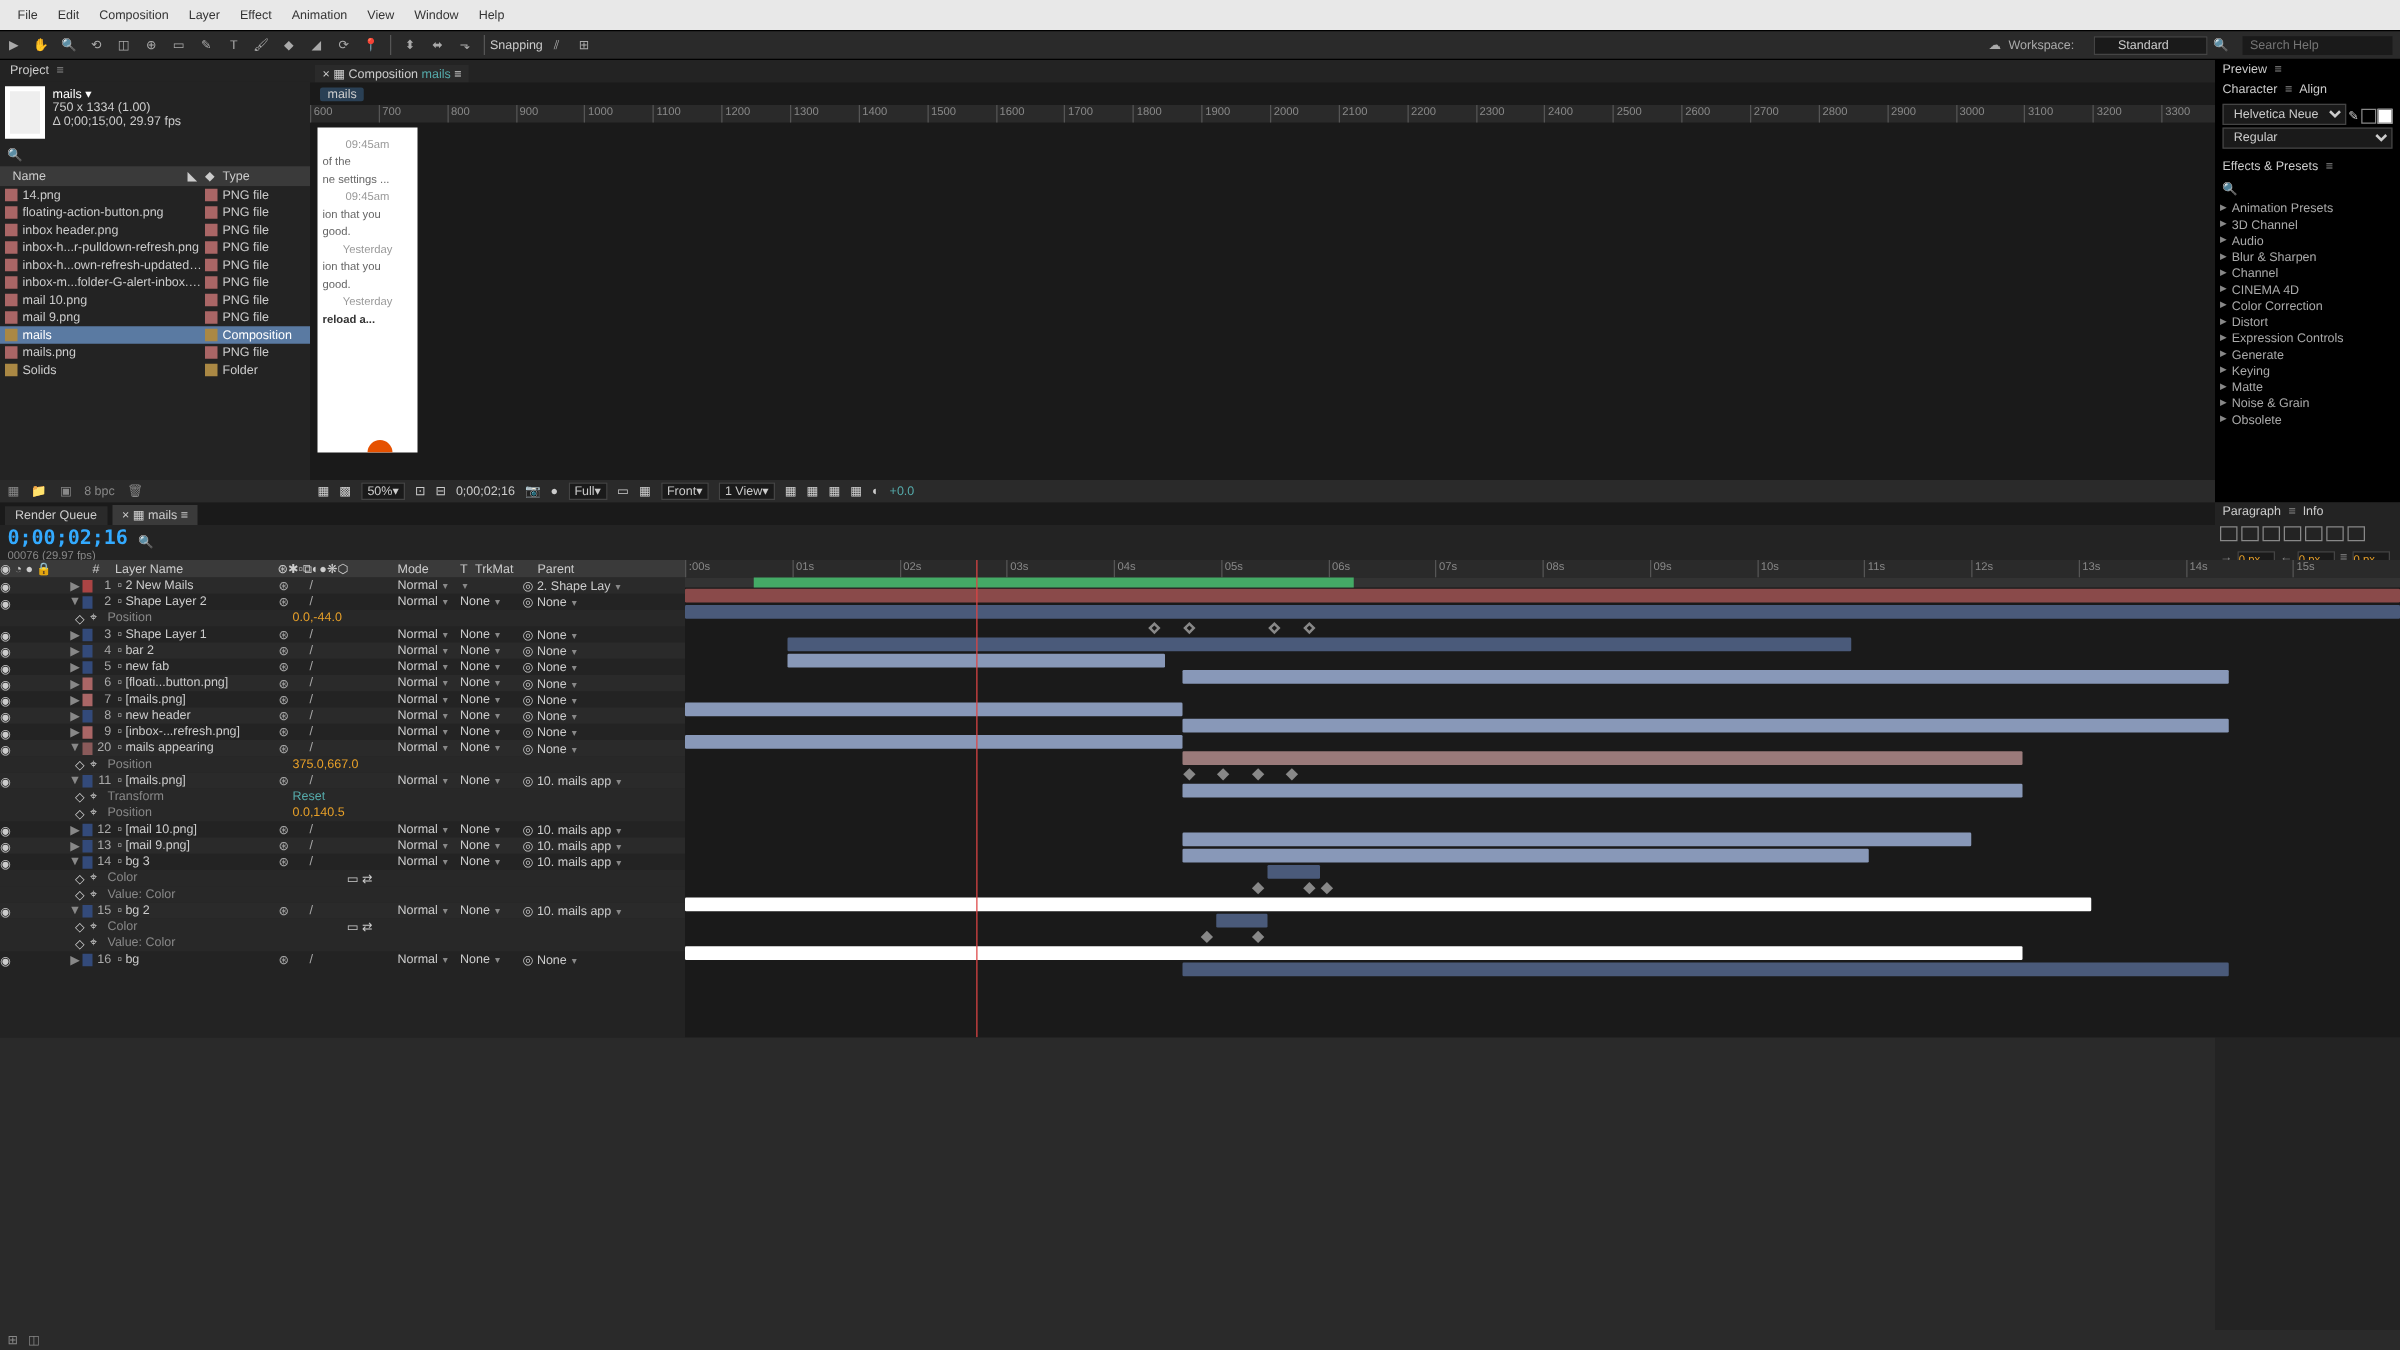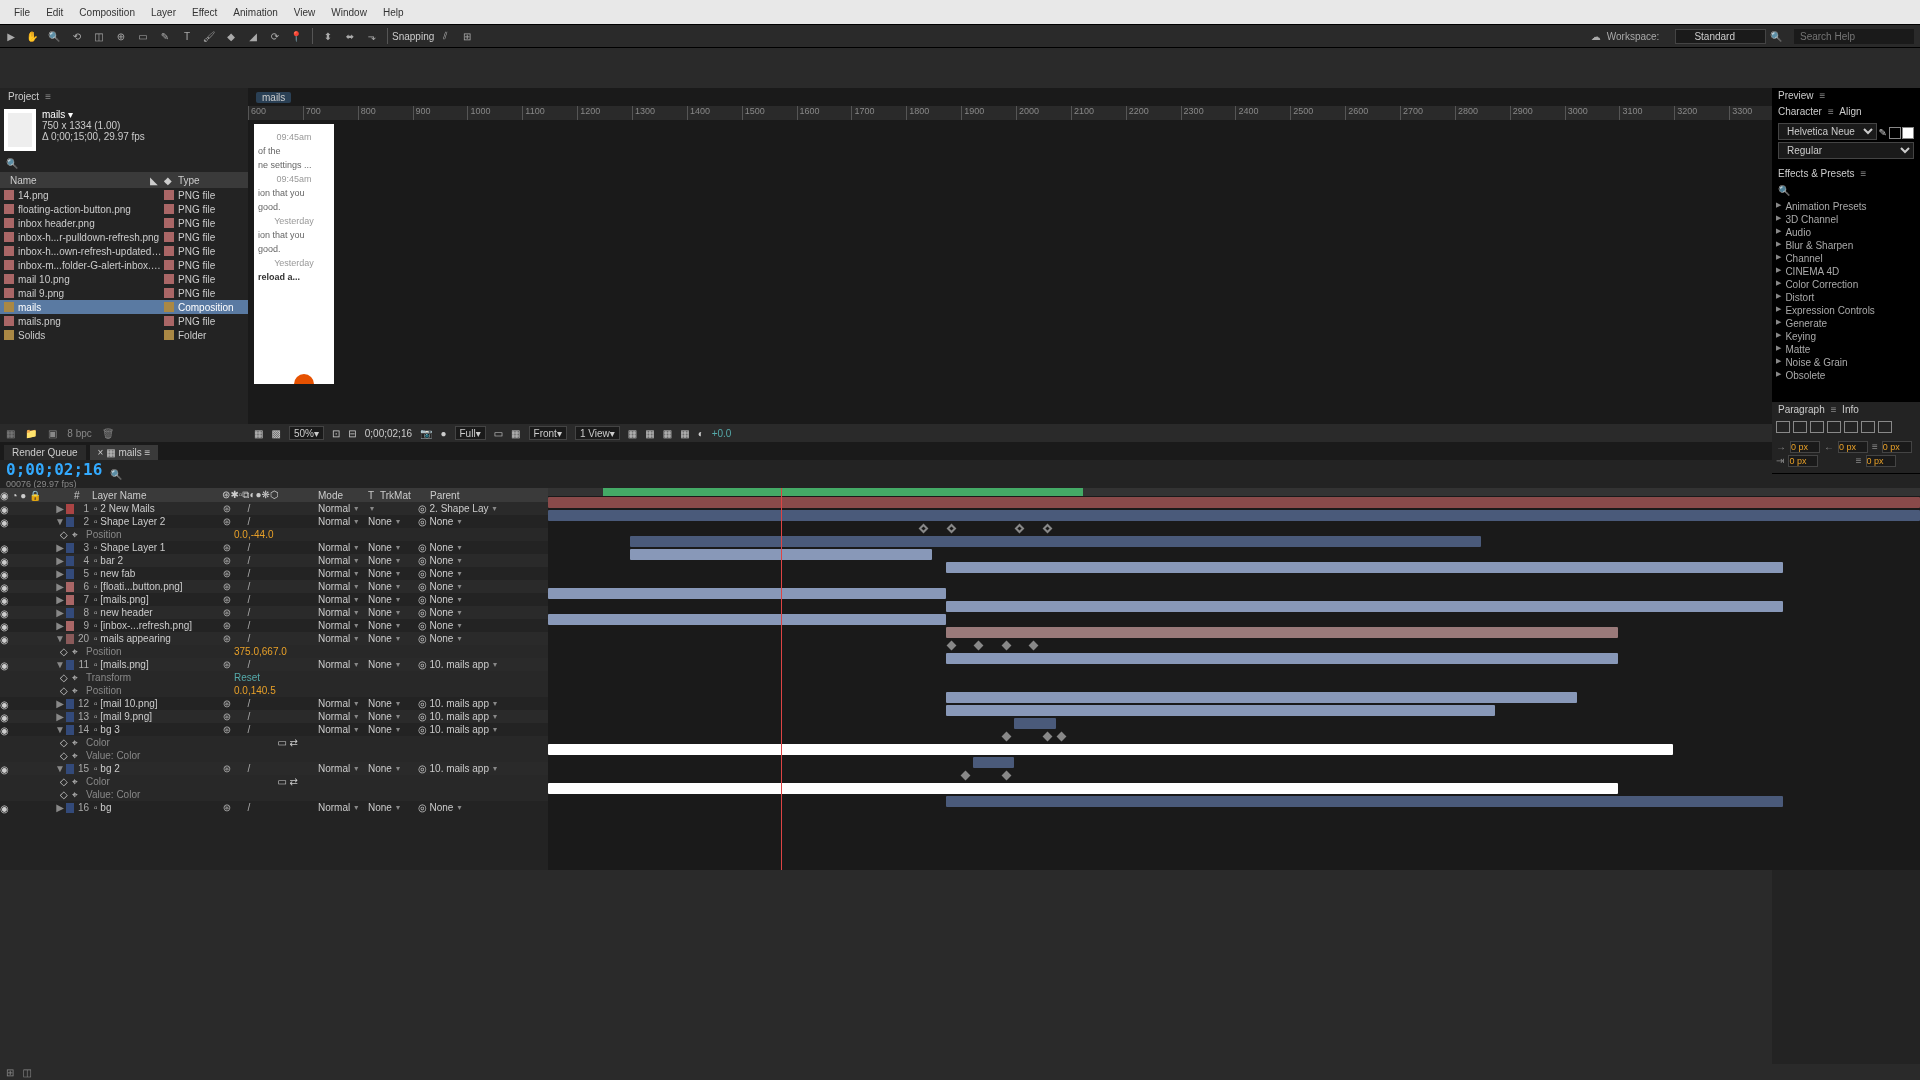--- a/index.html
+++ b/index.html
@@ -7,21 +7,21 @@
 .menubar { background: #e8e8e8; color: #333; height: 24px; display: flex; align-items: center; padding-left: 6px; }
 .menubar span { padding: 0 8px; cursor: default; }
 .toolbar { background: #2a2a2a; height: 24px; display: flex; align-items: center; border-top: 1px solid #000; border-bottom: 1px solid #000; }
 .toolbar .tb-icon { width: 18px; height: 18px; display: inline-flex; align-items: center; justify-content: center; margin: 0 2px; color: #aaa; }
 .toolbar .sep { width: 1px; height: 16px; background: #555; margin: 0 4px; }
 .toolbar-right { margin-left: auto; display: flex; align-items: center; }
 .workspace-label { color: #aaa; margin-right: 16px; }
 .workspace-dd { background: #1a1a1a; border: 1px solid #444; padding: 1px 30px 1px 18px; color: #ccc; }
 .search-help { background: #1a1a1a; border: none; color: #888; padding: 2px 6px; margin: 0 6px; width: 120px; }
 
-.main-area { display: flex; height: 354px; margin-top: 40px; }
+.main-area { display: flex; height: 354px; }
 .left-panels { width: 248px; background: #232323; display: flex; flex-direction: column; }
 .panel-header { background: #232323; padding: 3px 8px; display: flex; align-items: center; color: #ccc; }
 .panel-header .icon-menu { margin-left: 6px; color: #888; }
 
 .project-info { display: flex; padding: 4px; gap: 6px; }
 .thumb { width: 32px; height: 42px; background: #fff; flex-shrink: 0; position:relative; }
 .thumb::after{content:'';position:absolute;inset:4px;background:#eee;}
 .proj-meta { font-size: 10px; color: #ccc; }
 .proj-meta .title { color: #fff; }
 .proj-search { padding: 3px 6px; }
@@ -262,20 +262,23 @@
     <div class="proj-footer">
       <span>▦</span>
       <span>📁</span>
       <span>▣</span>
       <span>8 bpc</span>
       <span>🗑</span>
     </div>
   </div>
 
   <div class="center-panels">
+    <div class="comp-tabs">
+      <span class="comp-tab">× ▦ <span>Composition</span> <span style="color:#5aa;">mails</span> ≡</span>
+    </div>
     <div class="comp-breadcrumb">
       <span class="crumb">mails</span>
     </div>
     <div class="comp-viewer">
       <div class="ruler" id="comp-ruler">
           <div class="ruler-tick">600</div>
           <div class="ruler-tick">700</div>
           <div class="ruler-tick">800</div>
           <div class="ruler-tick">900</div>
           <div class="ruler-tick">1000</div>
@@ -884,20 +887,38 @@
               <span class="switch"></span>
               <span class="switch"></span>
             </span>
             <span class="mode dd">Normal</span>
             <span class="trkmat dd">None</span>
             <span class="parent">◎ <span class="dd">None</span></span>
           </div>
         </div>
     </div>
     <div class="tl-right">
+      <div class="tl-ruler" id="tl-ruler">
+          <div class="tick">:00s</div>
+          <div class="tick">01s</div>
+          <div class="tick">02s</div>
+          <div class="tick">03s</div>
+          <div class="tick">04s</div>
+          <div class="tick">05s</div>
+          <div class="tick">06s</div>
+          <div class="tick">07s</div>
+          <div class="tick">08s</div>
+          <div class="tick">09s</div>
+          <div class="tick">10s</div>
+          <div class="tick">11s</div>
+          <div class="tick">12s</div>
+          <div class="tick">13s</div>
+          <div class="tick">14s</div>
+          <div class="tick">15s</div>
+        </div>
       <div class="tl-workarea">
           <div class="wa"></div>
         </div>
       <div class="tl-tracks" id="tl-tracks">
           <div class="track">
             <div class="bar" style="left: 0%; width: 100%; background: rgb(138, 74, 74);"></div>
           </div>
           <div class="track">
             <div class="bar" style="left: 0%; width: 100%; background: rgb(74, 90, 122);"></div>
           </div>

